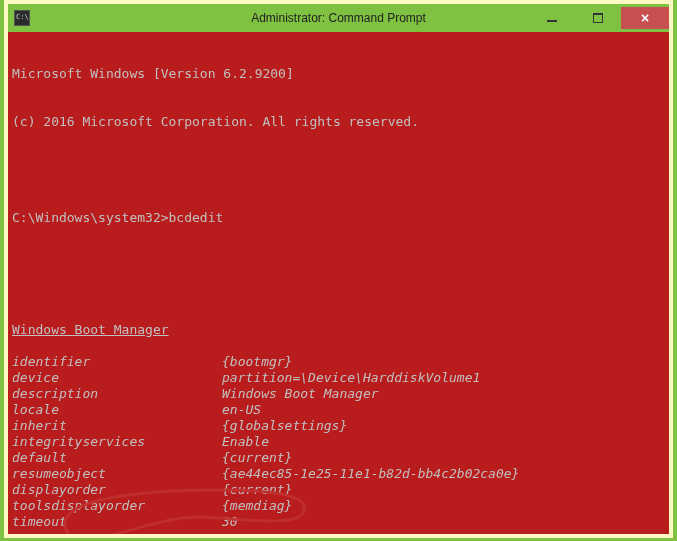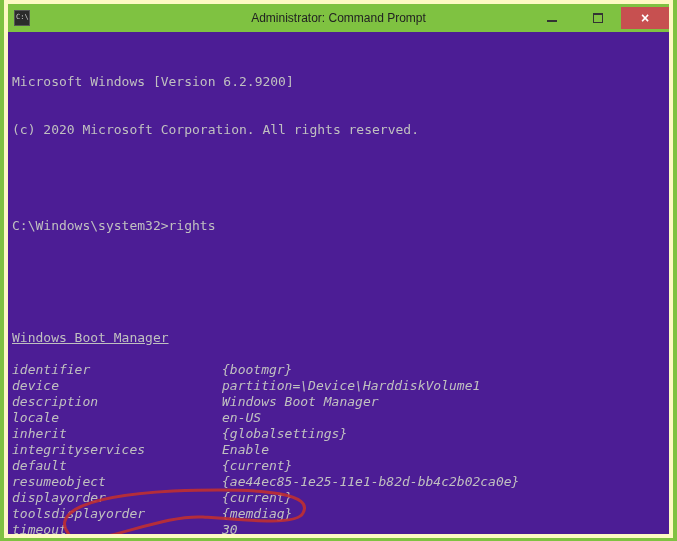--- a/index.html
+++ b/index.html
@@ -84,26 +84,26 @@
       height: 10px;
       border: 1px solid #333;
       border-top-width: 2px;
     }
     .close-glyph {
       font-size: 14px;
       font-weight: bold;
       line-height: 1;
     }
     .terminal {
-      background: #4c1d95;
+      background: #b91c1c;
       color: #c0c0c0;
       font-family: "Lucida Console", Consolas, monospace;
       font-size: 13px;
       line-height: 16px;
-      padding: 10px 4px;
+      padding: 2px 4px;
       white-space: pre;
       position: relative;
       height: calc(100% - 28px);
       overflow: hidden;
     }
     .line { white-space: pre; min-height: 16px; }
     .underline { text-decoration: underline; }
     .kv { display: flex; font-style: italic; }
     .kv .k { width: 210px; }
     .kv .v { flex: 1; }
@@ -128,23 +128,23 @@
         <span class="maximize-glyph"></span>
       </div>
       <div class="ctrl-btn close">
         <span class="close-glyph">×</span>
       </div>
     </div>
   </div>
 
   <div class="terminal">
     <div class="line">Microsoft Windows [Version 6.2.9200]</div>
-    <div class="line">(c) 2020 Microsoft Corporation. All rights reserved.</div>
+    <div class="line">(c) 2016 Microsoft Corporation. All rights reserved.</div>
     <div class="line"> </div>
-    <div class="line"><span>C:\Windows\system32&gt;</span><span>rights</span></div>
+    <div class="line"><span>C:\Windows\system32&gt;</span><span>bcdedit</span></div>
     <div class="line"> </div>
 
     <div id="sections-container"><div class="line underline">Windows Boot Manager</div><div class="line" style="height: 0px;"></div><div class="line kv"><span class="k">identifier</span><span class="v">{bootmgr}</span></div><div class="line kv"><span class="k">device</span><span class="v">partition=\Device\HarddiskVolume1</span></div><div class="line kv"><span class="k">description</span><span class="v">Windows Boot Manager</span></div><div class="line kv"><span class="k">locale</span><span class="v">en-US</span></div><div class="line kv"><span class="k">inherit</span><span class="v">{globalsettings}</span></div><div class="line kv"><span class="k">integrityservices</span><span class="v">Enable</span></div><div class="line kv"><span class="k">default</span><span class="v">{current}</span></div><div class="line kv"><span class="k">resumeobject</span><span class="v">{ae44ec85-1e25-11e1-b82d-bb4c2b02ca0e}</span></div><div class="line kv"><span class="k">displayorder</span><span class="v">{current}</span></div><div class="line kv"><span class="k">toolsdisplayorder</span><span class="v">{memdiag}</span></div><div class="line kv"><span class="k">timeout</span><span class="v">30</span></div><div class="line"> </div></div>
 
     
 
     <div class="annotation" style="left:-2px; top:437px;">
       <svg width="280" height="70">
         <path d="M 15 48 C 5 35, 10 12, 120 6 C 220 2, 260 10, 250 28 C 245 40, 200 36, 150 32 C 110 30, 60 55, 25 55 C 12 55, 18 50, 15 48 Z" fill="none" stroke="#c03030" stroke-width="3" stroke-linecap="round" stroke-linejoin="round" opacity="0.9"></path>
       </svg>

